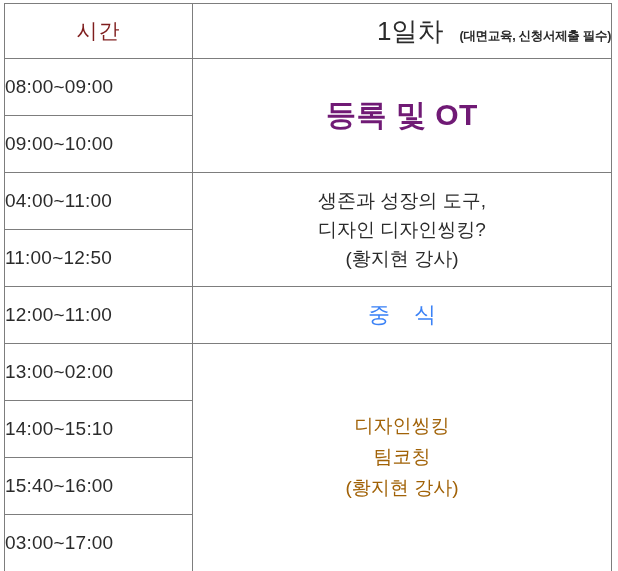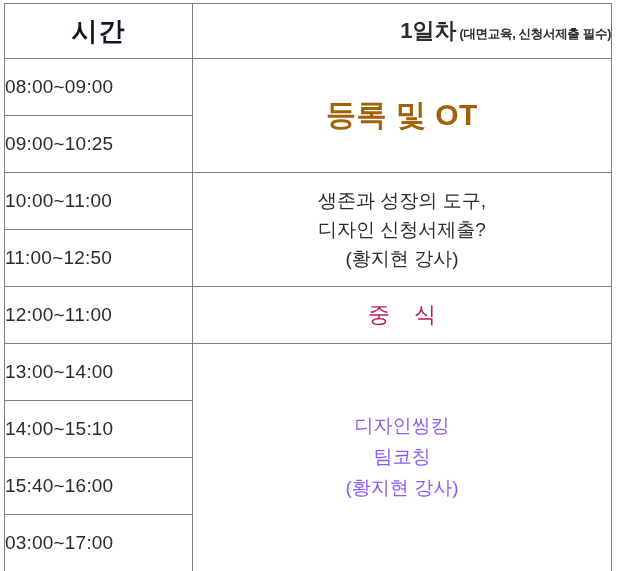--- a/index.html
+++ b/index.html
@@ -39,43 +39,42 @@
   }
 
   
   col.col-time  { width: 188px; }
   col.col-day1  { width: 419px; }
 
   
   .hdr-time {
     height: 54px;
     text-align: center;
-    font-weight: bold;
-    font-size: 26px;
+    font-weight: normal;
+    font-size: 21px;
     letter-spacing: 1px;
-    color: #0f172a;
+    color: #7f1d1d;
   }
   .hdr-day {
     height: 54px;
     text-align: right;
     padding-right: 9px;
     font-weight: normal;
     white-space: nowrap;
   }
   .hdr-day .day-num {
-    font-size: 22px;
+    font-size: 26px;
     color: #2b2b2b;
     letter-spacing: 0px;
-    font-weight: bold;
   }
   .hdr-day .day-note {
     font-size: 12.5px;
     font-weight: bold;
     color: #2b2b2b;
-    margin-left: 3px;
+    margin-left: 16px;
     letter-spacing: -0.3px;
   }
 
   
   .time-cell {
     height: 56px;
     text-align: left;
     font-size: 19px;
     color: #2b2b2b;
     letter-spacing: 0.2px;
@@ -87,43 +86,43 @@
     text-align: center;
     line-height: 1.42;
   }
   .content-cell .line {
     display: block;
   }
 
   .cell-ot {
     font-size: 30px;
     font-weight: bold;
-    color: #a16207;
+    color: #701a75;
     letter-spacing: 0.5px;
   }
 
   .cell-purple {
     background: #e4dfec;
     font-size: 19px;
     color: #2b2b2b;
     margin-left: 16px;
   }
   .cell-purple .line { line-height: 1.53; }
 
   .cell-lunch {
     font-size: 22px;
-    color: #be185d;
+    color: #3b82f6;
     letter-spacing: 9px;
     text-indent: 9px;
   }
 
   .cell-green {
     background: #e8ecdc;
     font-size: 19px;
-    color: #8b5cf6;
+    color: #a16207;
   }
   .cell-green .line { line-height: 1.62; }
 
   
   .sep-light {
     border-top-color: #b9b9b9 !important;
   }
   .sep-strong {
     border-top-color: #5a5a5a !important;
   }
@@ -150,45 +149,45 @@
       </tr>
 
       <tr>
         <td class="time-cell edge-strong">08:00~09:00</td>
         <td class="content-cell cell-ot edge-strong" rowspan="2">
           <span class="line">등록 및 OT</span>
         </td>
       </tr>
 
       <tr>
-        <td class="time-cell sep-light">09:00~10:25</td>
-      </tr>
-
-      <tr>
-        <td class="time-cell sep-strong">10:00~11:00</td>
+        <td class="time-cell sep-light">09:00~10:00</td>
+      </tr>
+
+      <tr>
+        <td class="time-cell sep-strong">04:00~11:00</td>
         <td class="content-cell cell-purple sep-strong" rowspan="2">
           <span class="line">생존과 성장의 도구,</span>
-          <span class="line">디자인 신청서제출?</span>
+          <span class="line">디자인 디자인씽킹?</span>
           <span class="line">(황지현 강사)</span>
         </td>
       </tr>
 
       <tr>
         <td class="time-cell sep-light">11:00~12:50</td>
       </tr>
 
       <tr>
         <td class="time-cell sep-strong">12:00~11:00</td>
         <td class="content-cell cell-lunch sep-strong">
           <span class="line">중 식</span>
         </td>
       </tr>
 
       <tr>
-        <td class="time-cell sep-strong">13:00~14:00</td>
+        <td class="time-cell sep-strong">13:00~02:00</td>
         <td class="content-cell cell-green sep-strong" rowspan="4">
           <span class="line">디자인씽킹</span>
           <span class="line">팀코칭</span>
           <span class="line">(황지현 강사)</span>
         </td>
       </tr>
 
       <tr>
         <td class="time-cell sep-strong">14:00~15:10</td>
       </tr>

